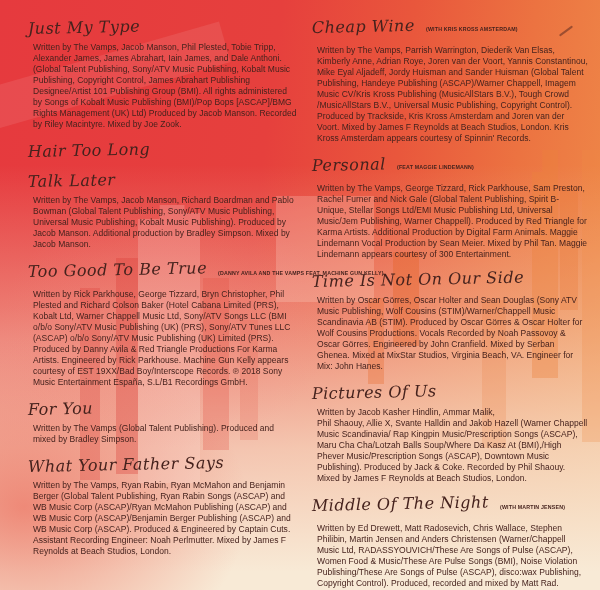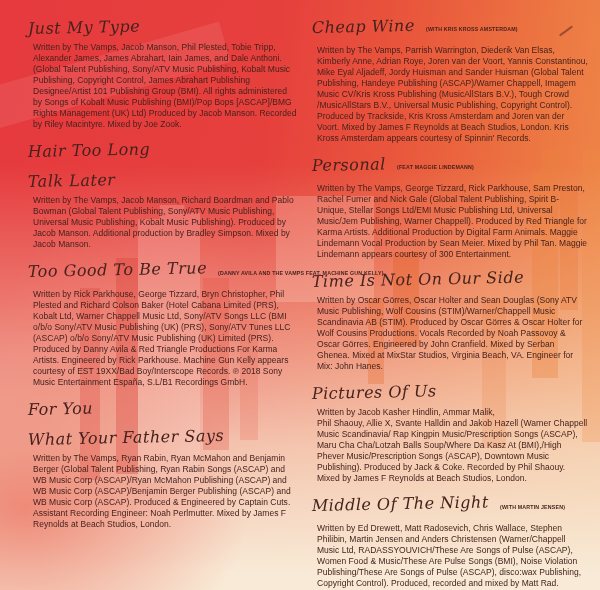--- a/index.html
+++ b/index.html
@@ -112,20 +112,21 @@
         <span class="song-feature">(DANNY AVILA AND THE VAMPS FEAT. MACHINE GUN KELLY)</span>
       </h2>
       <p class="credits">Written by Rick Parkhouse, George Tizzard, Bryn Christopher, Phil Plested and Richard Colson Baker (Hotel Cabana Limited (PRS), Kobalt Ltd, Warner Chappell Music Ltd, Sony/ATV Songs LLC (BMI o/b/o Sony/ATV Music Publishing (UK) (PRS), Sony/ATV Tunes LLC (ASCAP) o/b/o Sony/ATV Music Publishing (UK) Limited (PRS). Produced by Danny Avila &amp; Red Triangle Productions For Karma Artists. Engineered by Rick Parkhouse. Machine Gun Kelly appears courtesy of EST 19XX/Bad Boy/Interscope Records. ℗ 2018 Sony Music Entertainment España, S.L/B1 Recordings GmbH.</p>
     </section>
 
     <section class="song">
       <h2>
         <span class="song-script">For You</span>
         
       </h2>
+      <p class="credits">Written by The Vamps (Global Talent Publishing). Produced and mixed by Bradley Simpson.</p>
     </section>
 
     <section class="song">
       <h2>
         <span class="song-script">What Your Father Says</span>
         
       </h2>
       <p class="credits">Written by The Vamps, Ryan Rabin, Ryan McMahon and Benjamin Berger (Global Talent Publishing, Ryan Rabin Songs (ASCAP) and WB Music Corp (ASCAP)/Ryan McMahon Publishing (ASCAP) and WB Music Corp (ASCAP)/Benjamin Berger Publishing (ASCAP) and WB Music Corp (ASCAP). Produced &amp; Engineered by Captain Cuts. Assistant Recording Engineer: Noah Perlmutter. Mixed by James F Reynolds at Beach Studios, London.</p>
     </section>
 

